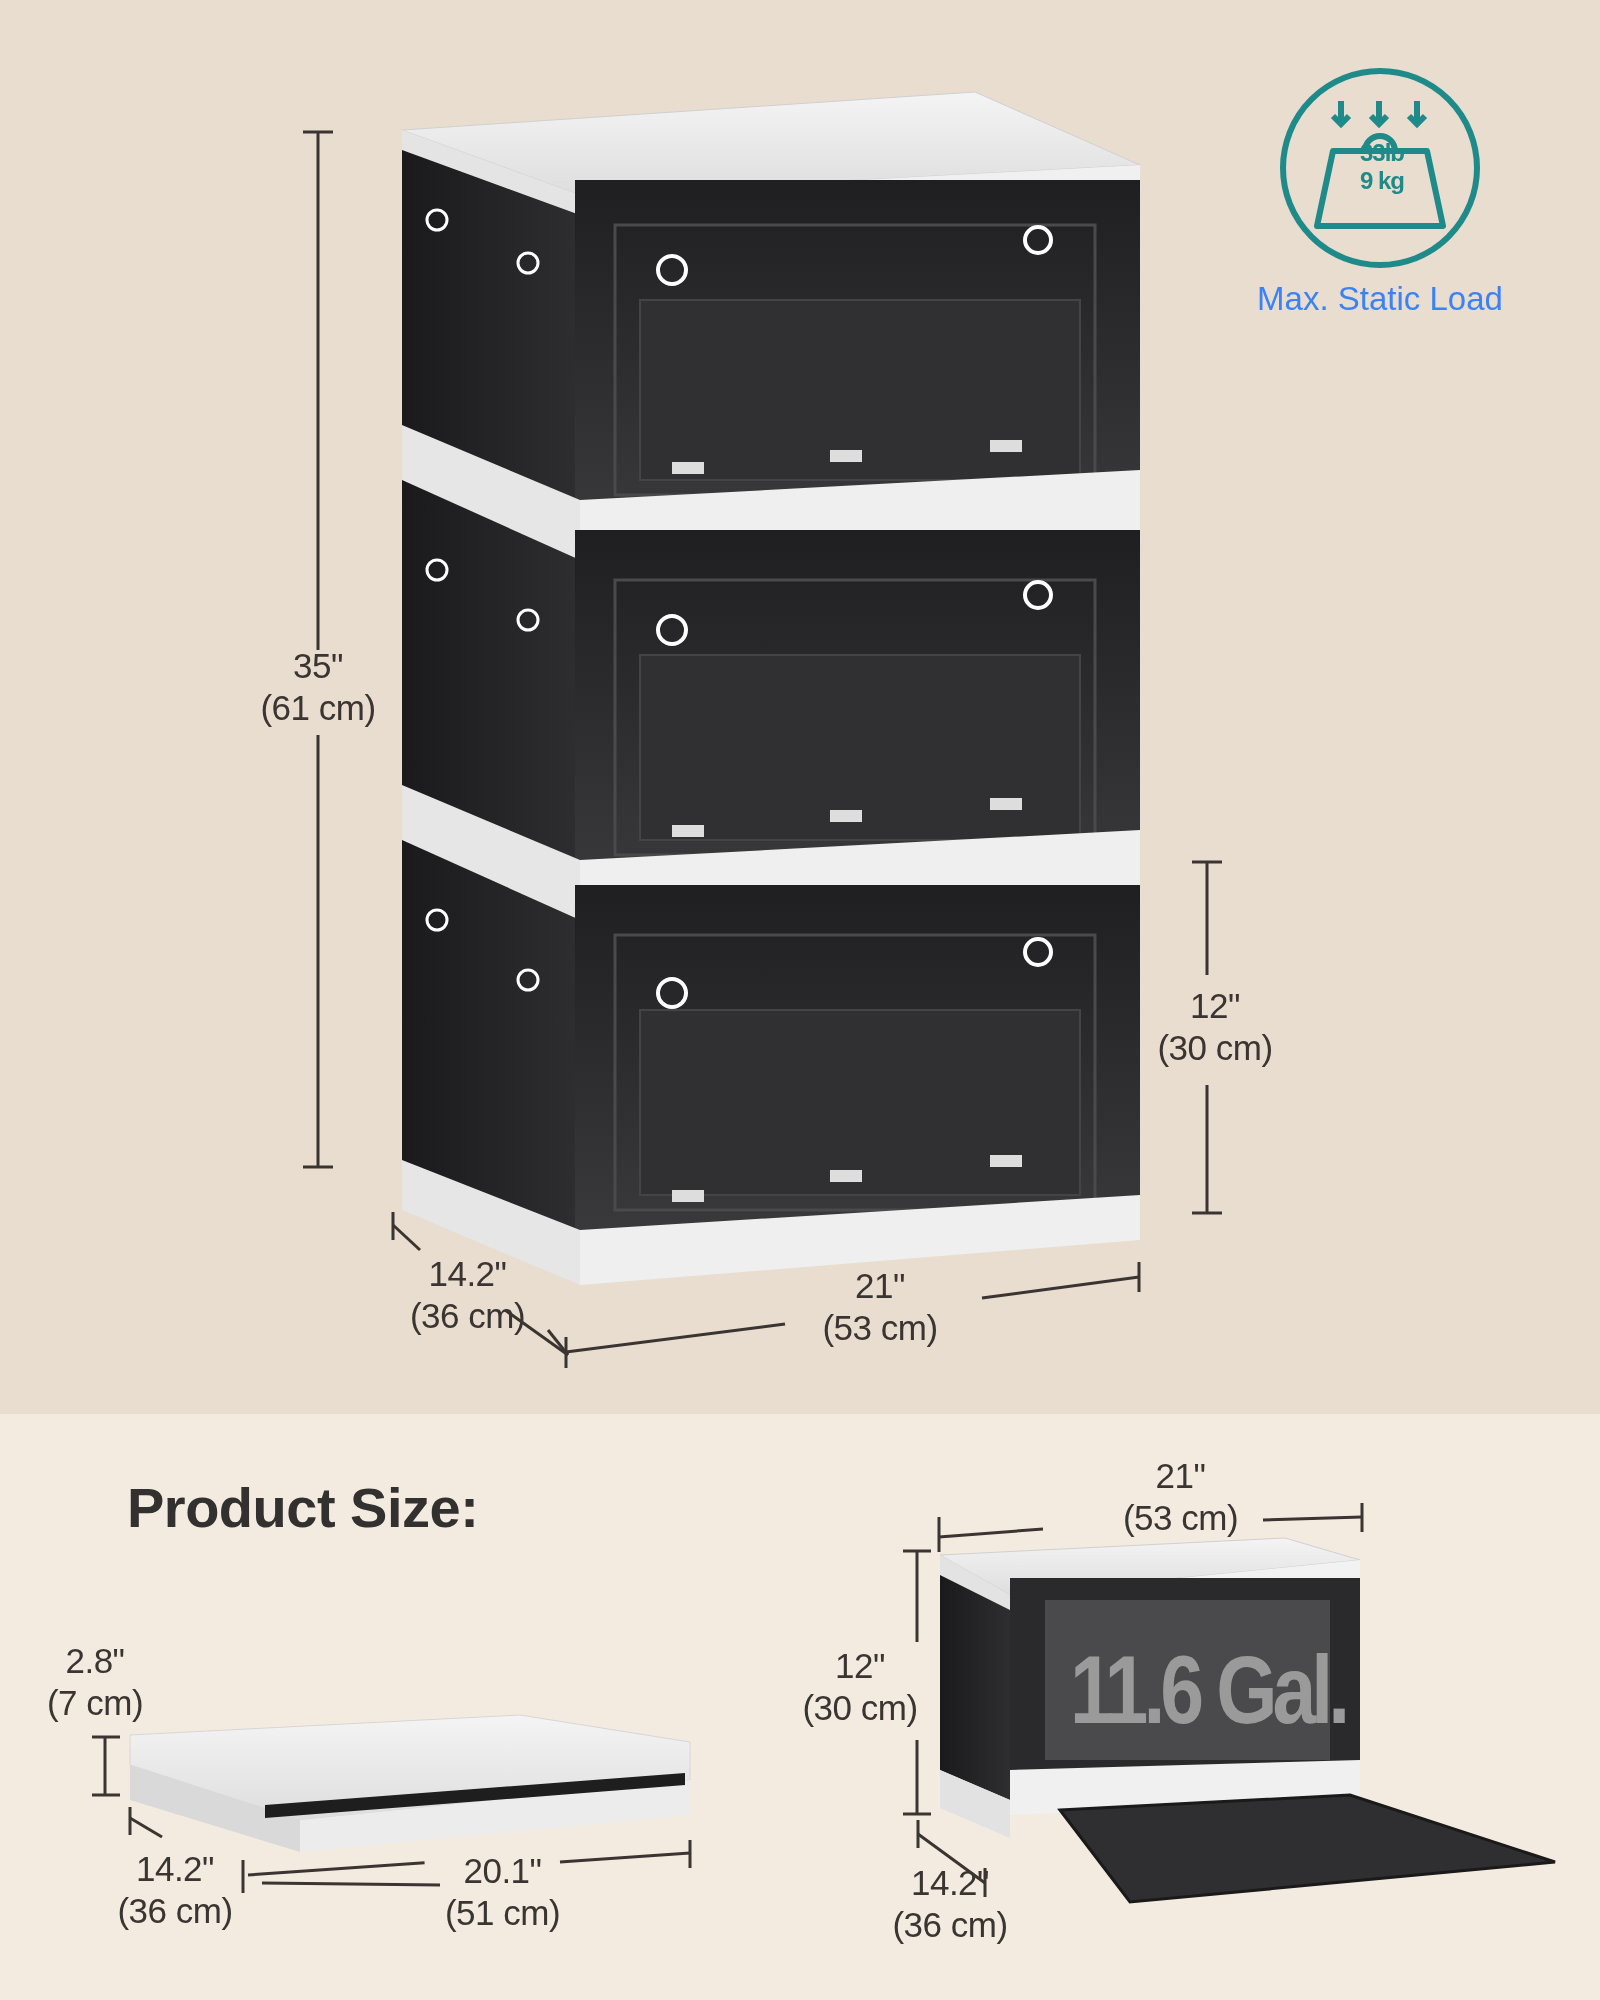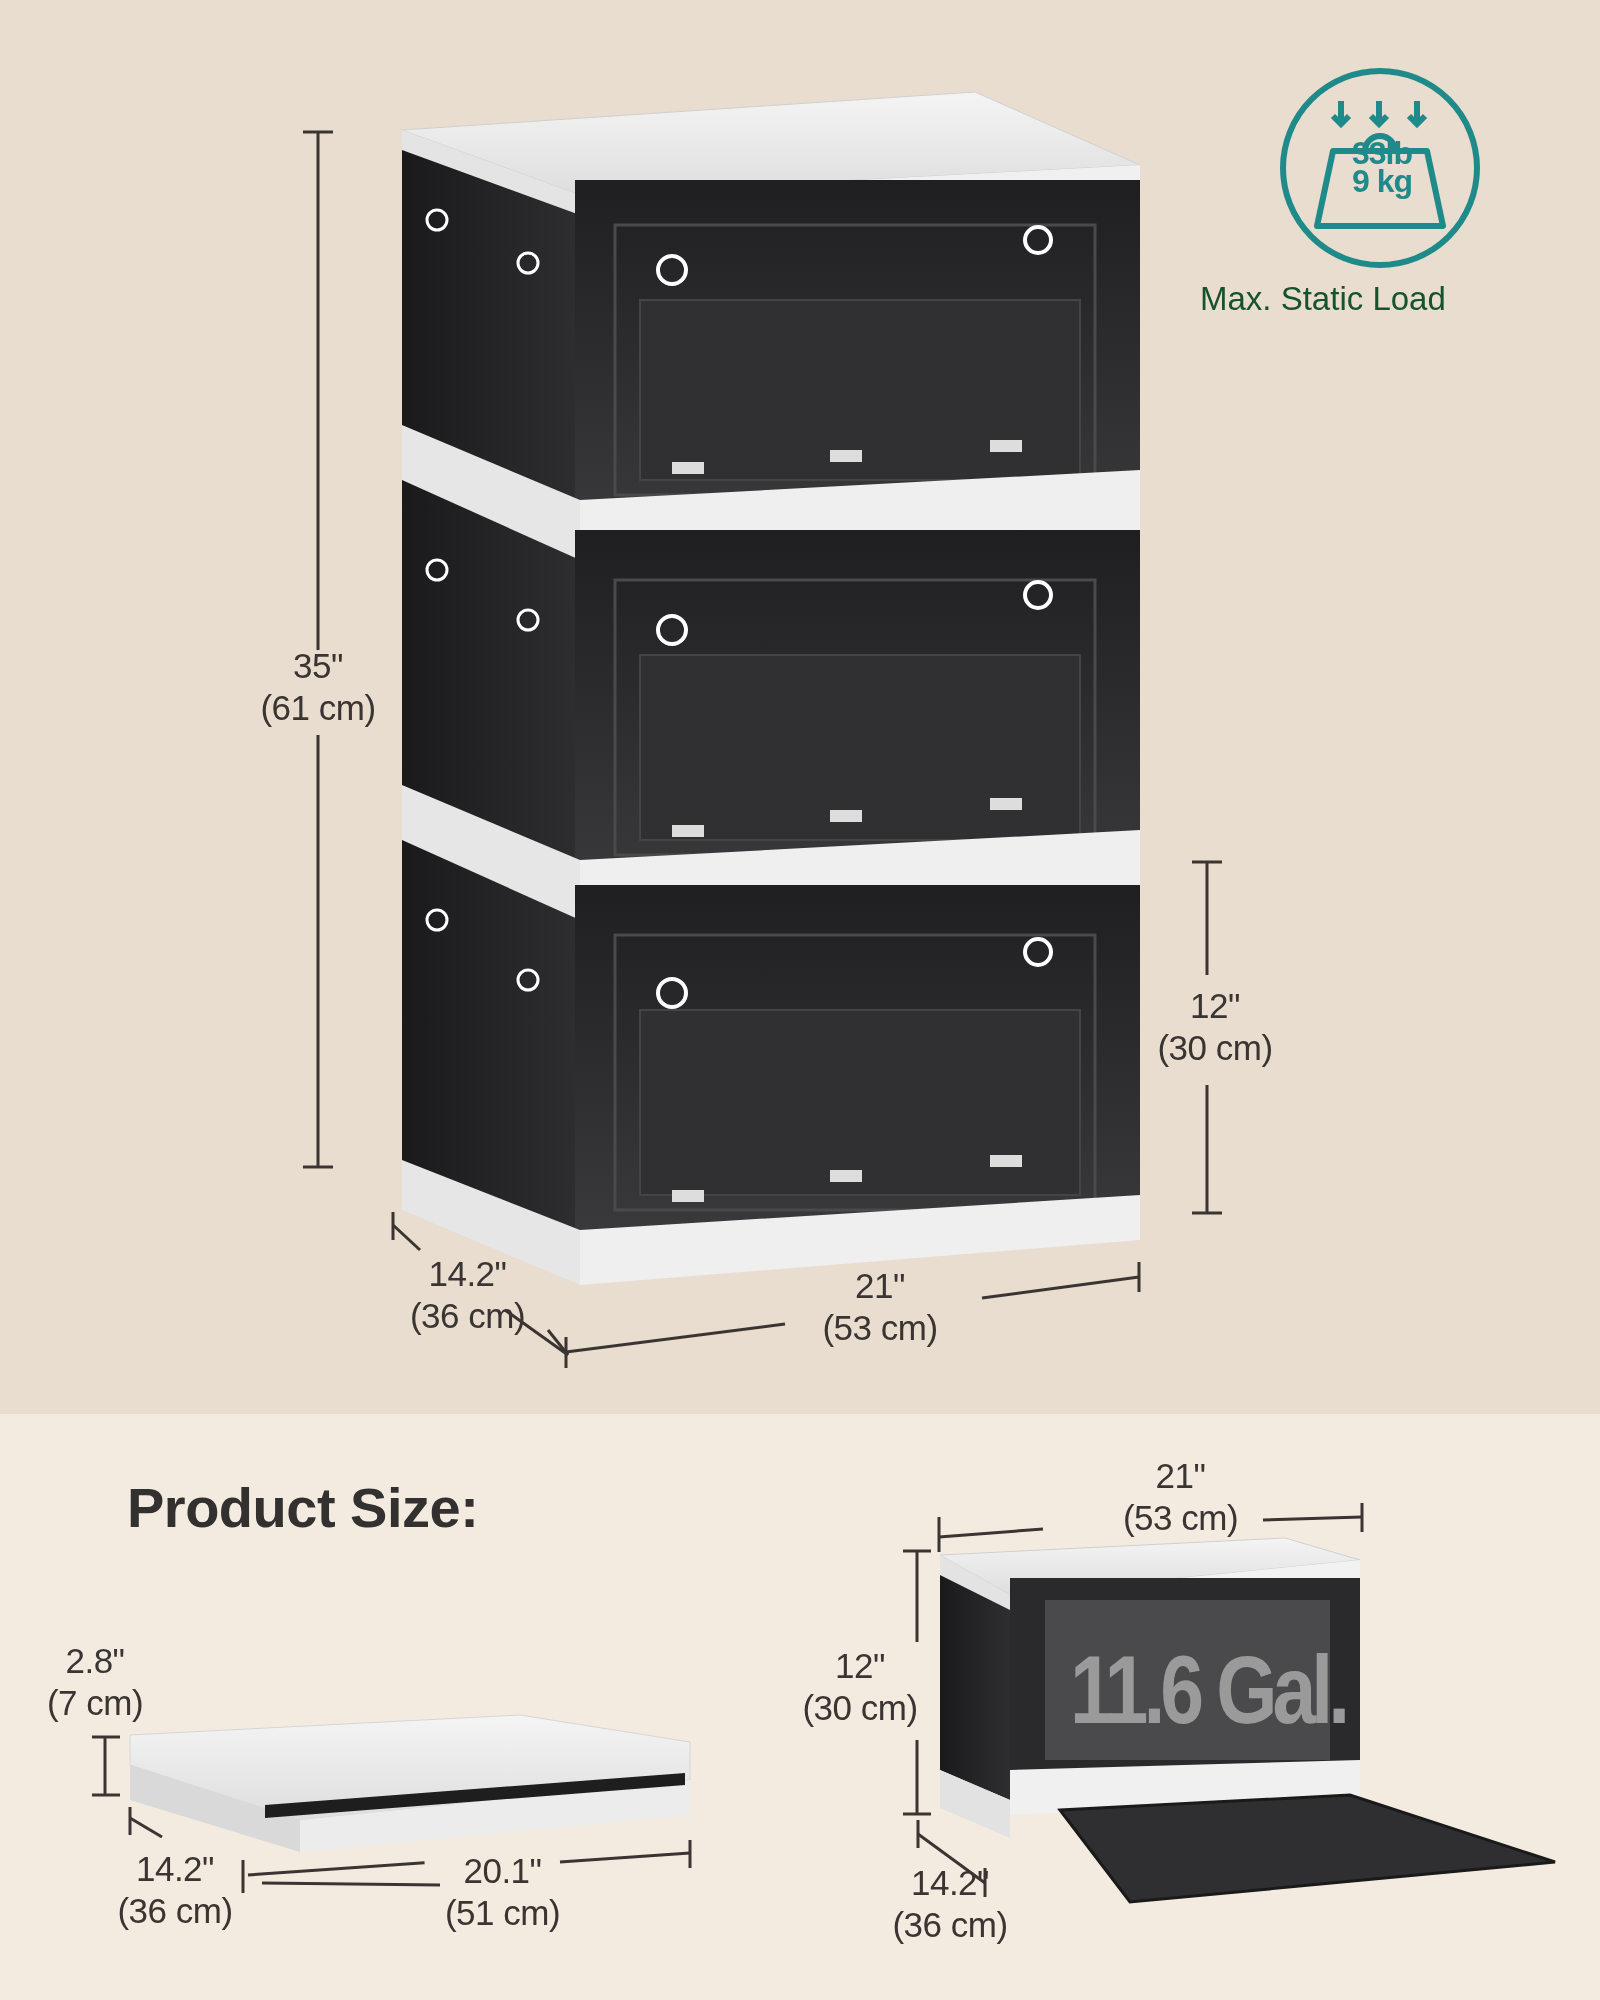--- a/index.html
+++ b/index.html
@@ -2,22 +2,22 @@
 <html><head>
 <meta charset="utf-8">
 <style>
   * { box-sizing: border-box; margin: 0; padding: 0; }
   html, body { width: 1600px; height: 2000px; overflow: hidden; }
   body { font-family: "Liberation Sans", "DejaVu Sans", sans-serif; color: #3a3532; position: relative; }
   .top-section { position: absolute; left: 0; top: 0; width: 1600px; height: 1414px; background: #e8ddce; }
   .bottom-section { position: absolute; left: 0; top: 1414px; width: 1600px; height: 586px; background: #f3ebe0; }
   .dim-label { position: absolute; text-align: center; font-size: 35px; line-height: 42px; color: #3a3532; white-space: nowrap; font-weight: 400; letter-spacing: -0.5px; }
   svg.overlay { position: absolute; left: 0; top: 0; width: 1600px; height: 2000px; pointer-events: none; }
-  .badge-caption { position: absolute; left: 1200px; top: 276px; width: 360px; text-align: left; font-size: 33px; line-height: 46px; color: #14532d; }
-  .badge-text { position: absolute; left: 1282px; top: 139px; width: 200px; text-align: center; font-weight: 700; font-size: 32px; line-height: 28px; color: #1f8a8a; letter-spacing: -1px; }
+  .badge-caption { position: absolute; left: 1200px; top: 276px; width: 360px; text-align: center; font-size: 33px; line-height: 46px; color: #3b82f6; }
+  .badge-text { position: absolute; left: 1282px; top: 139px; width: 200px; text-align: center; font-weight: 700; font-size: 24px; line-height: 28px; color: #1f8a8a; letter-spacing: -1px; }
   .title { position: absolute; left: 127px; top: 1475px; font-size: 56px; font-weight: 700; color: #333030; letter-spacing: -0.5px; }
   .gal-text { position: absolute; left: 1070px; top: 1640px; font-size: 96px; font-weight: 700; color: #9a9a9a; letter-spacing: -6px; transform: scaleX(0.82); transform-origin: left top; line-height: 100px; }
 </style>
 </head>
 <body>
 
 <div class="top-section"></div>
 <div class="bottom-section"></div>
 
 <svg class="overlay" viewBox="0 0 1600 2000">

